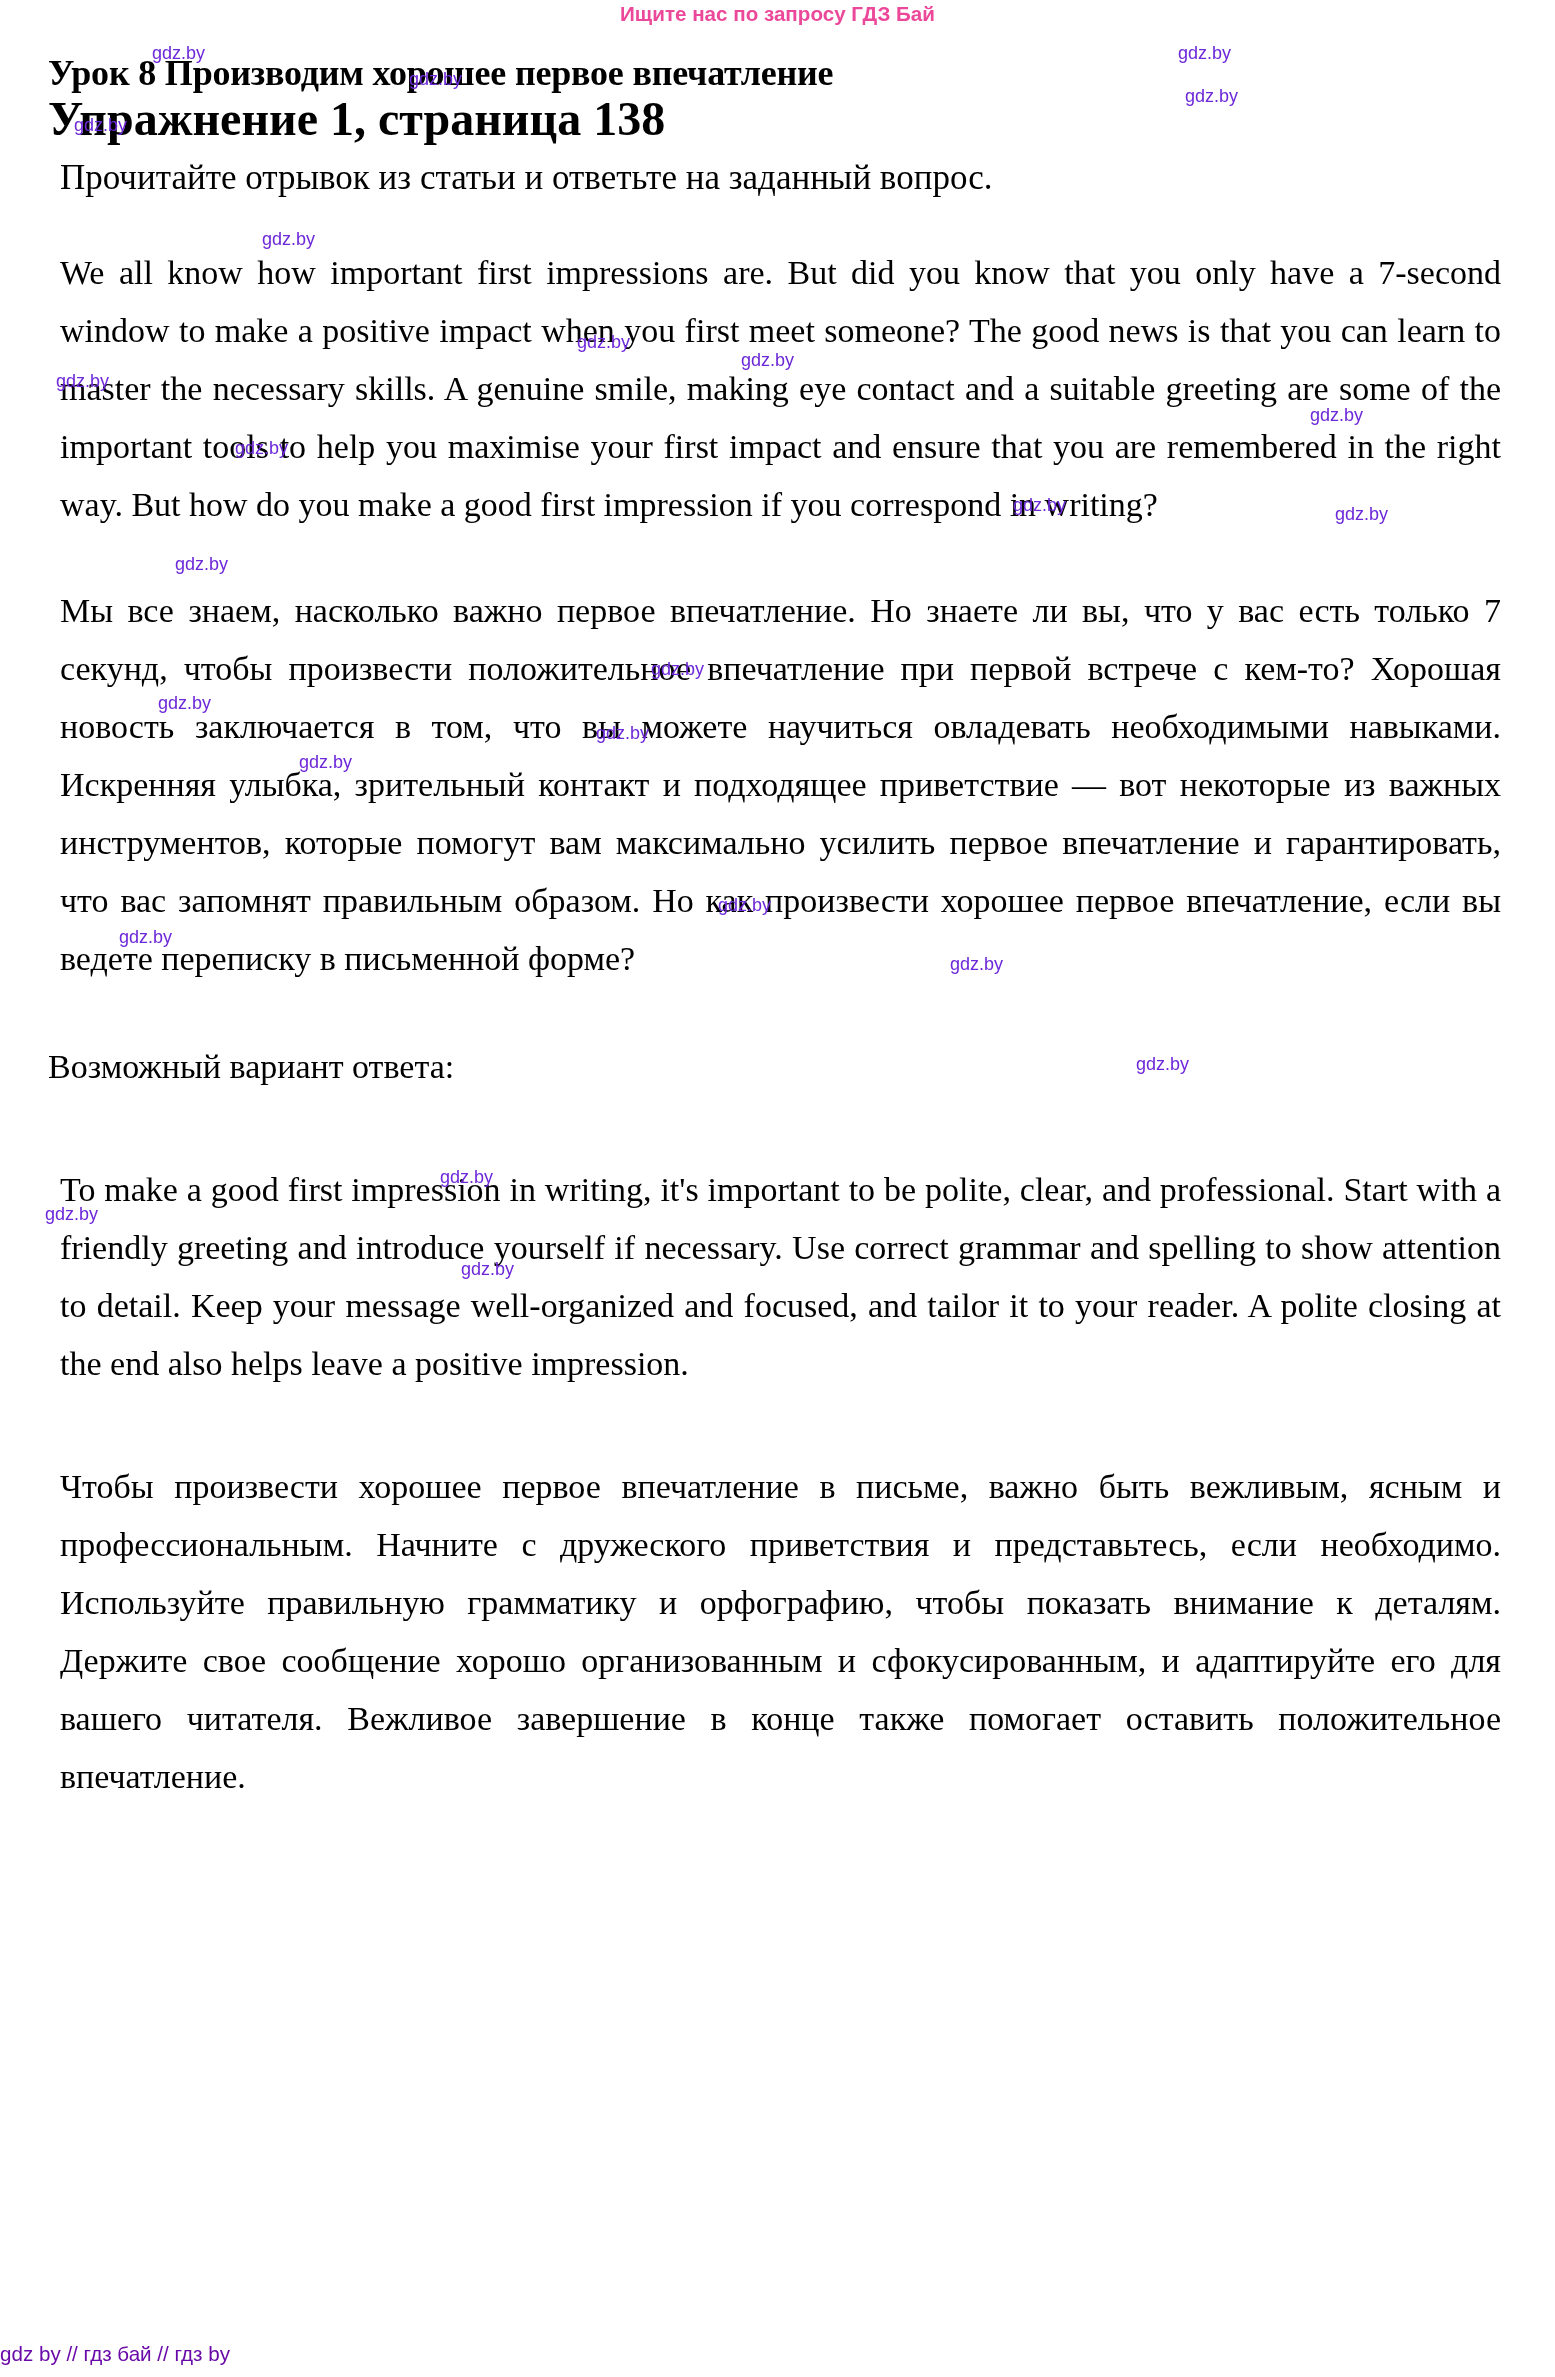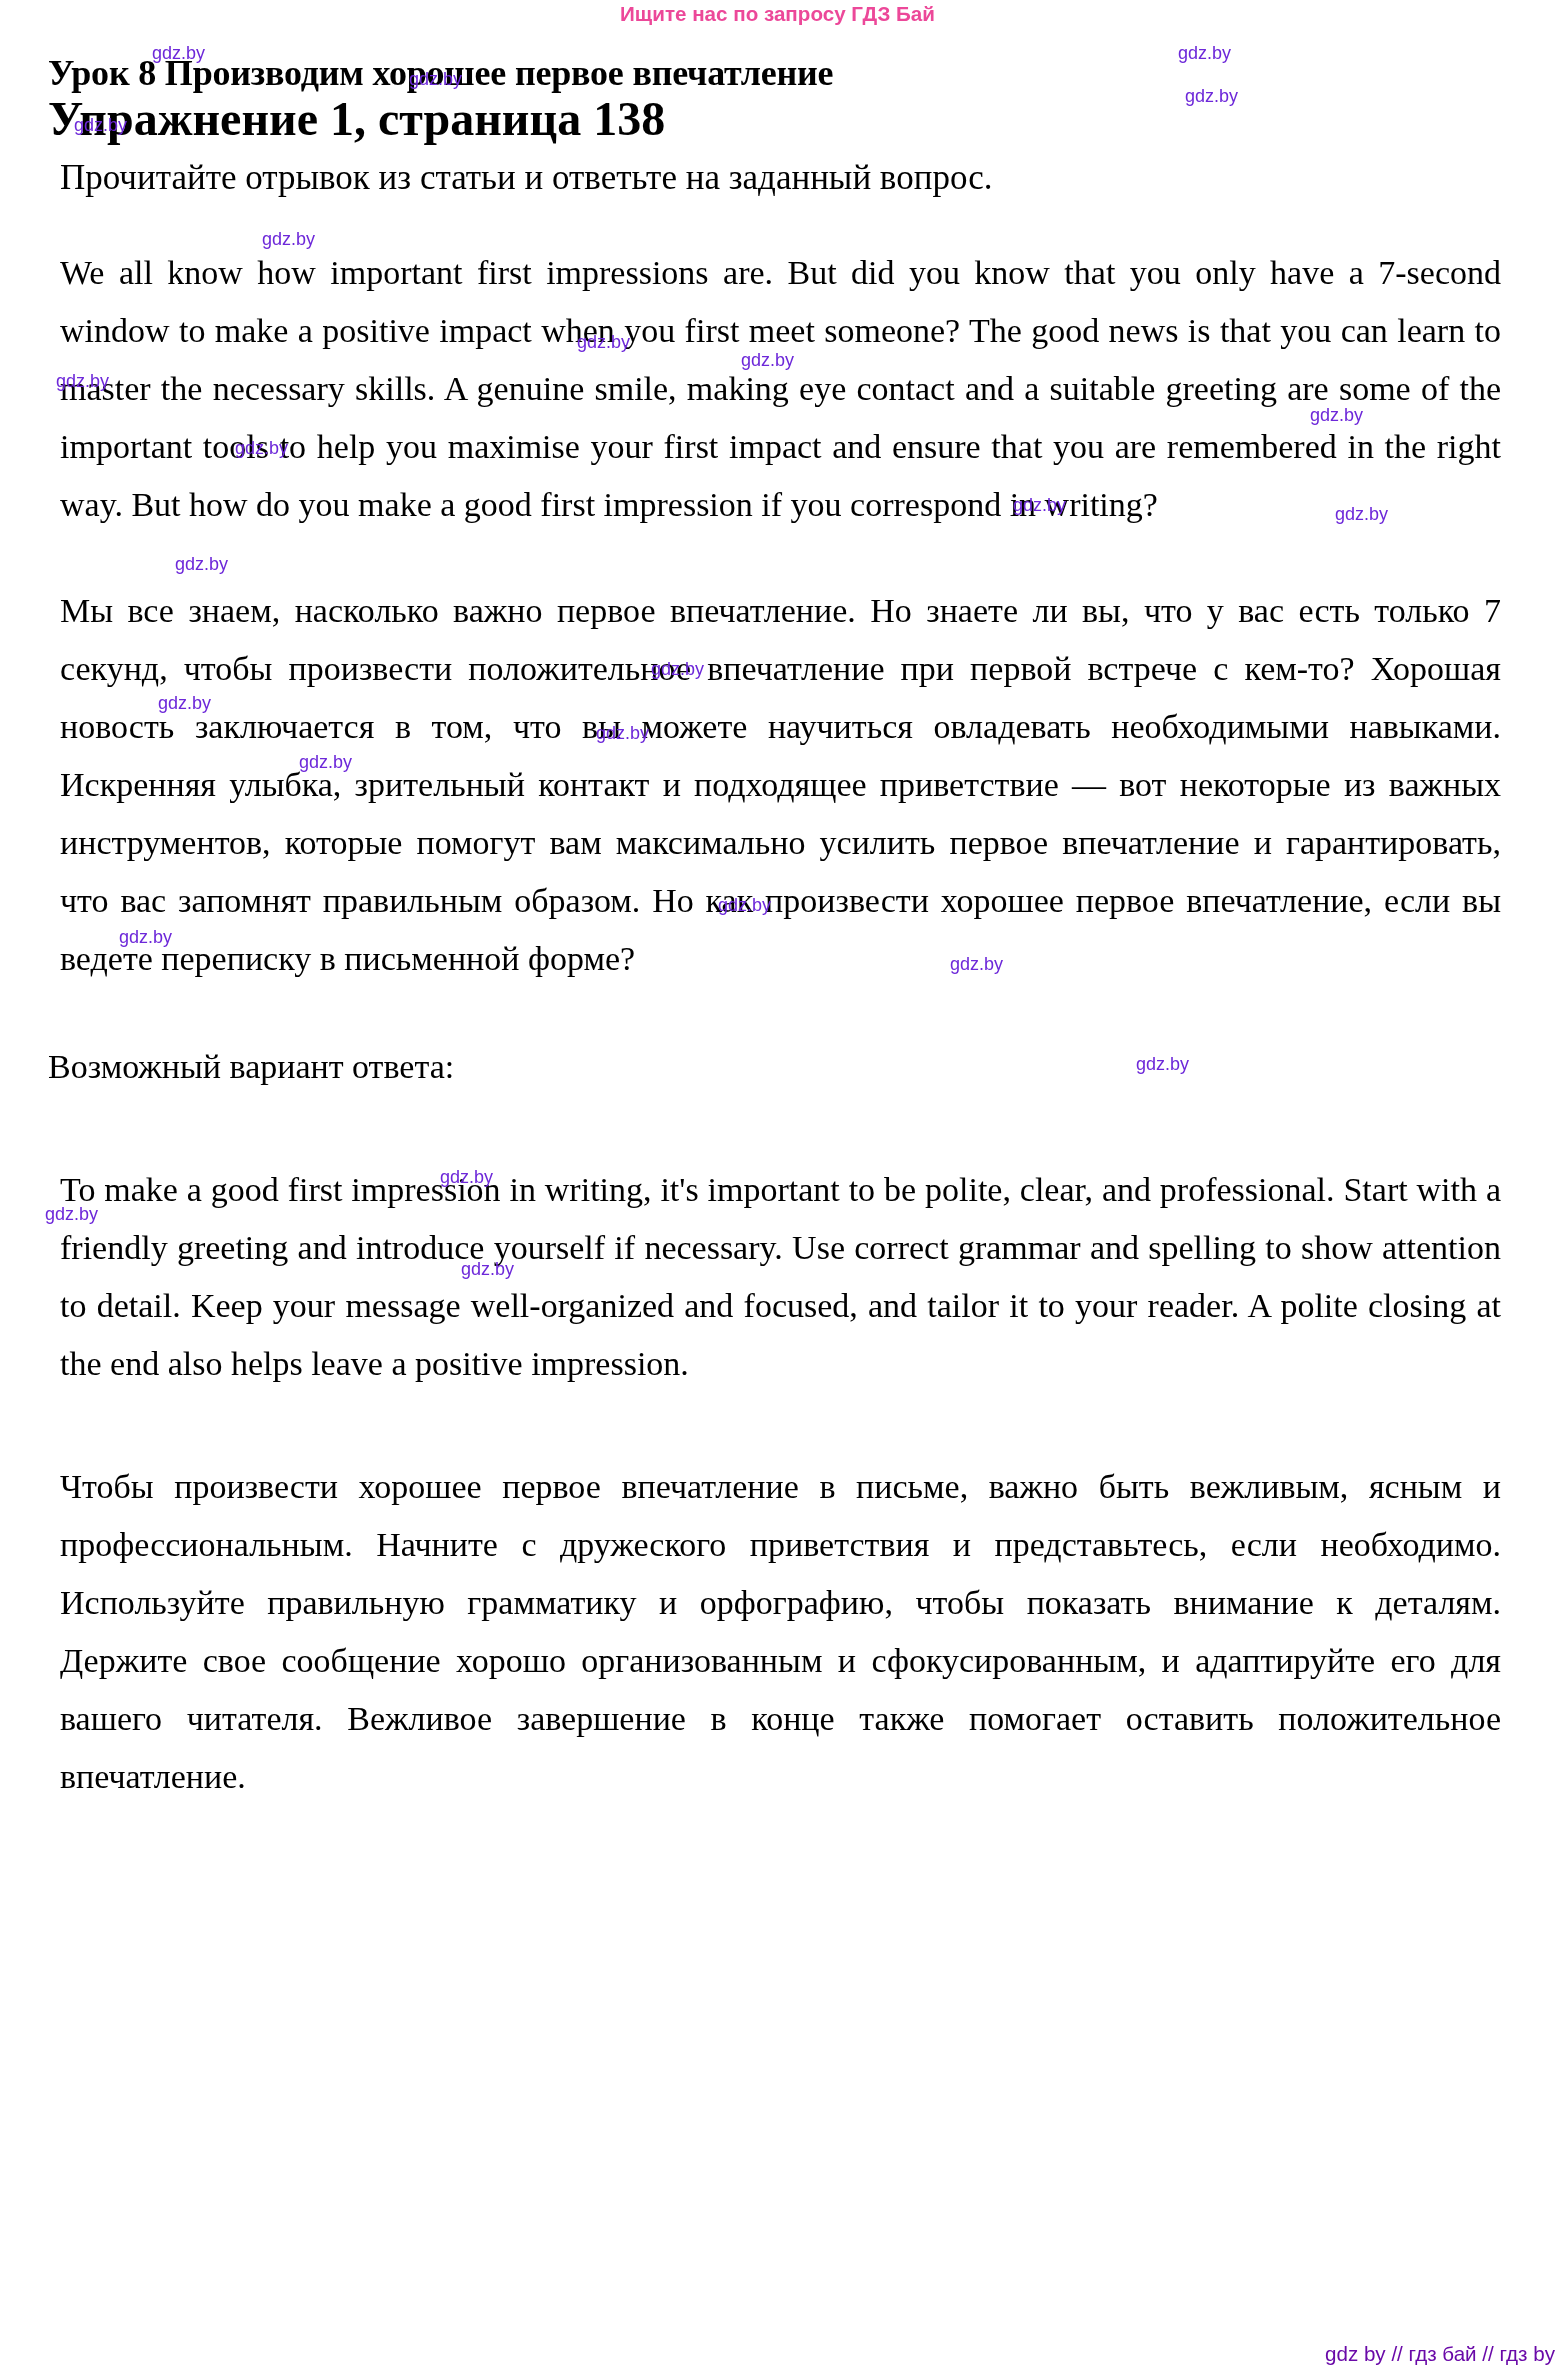--- a/index.html
+++ b/index.html
@@ -88,21 +88,21 @@
     white-space: nowrap;
     pointer-events: none;
   }
 
   
   .footer {
     position: absolute;
     left: 0;
     bottom: 11.5px;
     width: 1555px;
-    text-align: right;
+    text-align: left;
     font-family: "Liberation Sans", "DejaVu Sans", sans-serif;
     font-size: 20.6px;
     font-weight: 400;
     color: #6a0aa8;
     white-space: nowrap;
   }
 </style>
 </head>
 <body>
 

